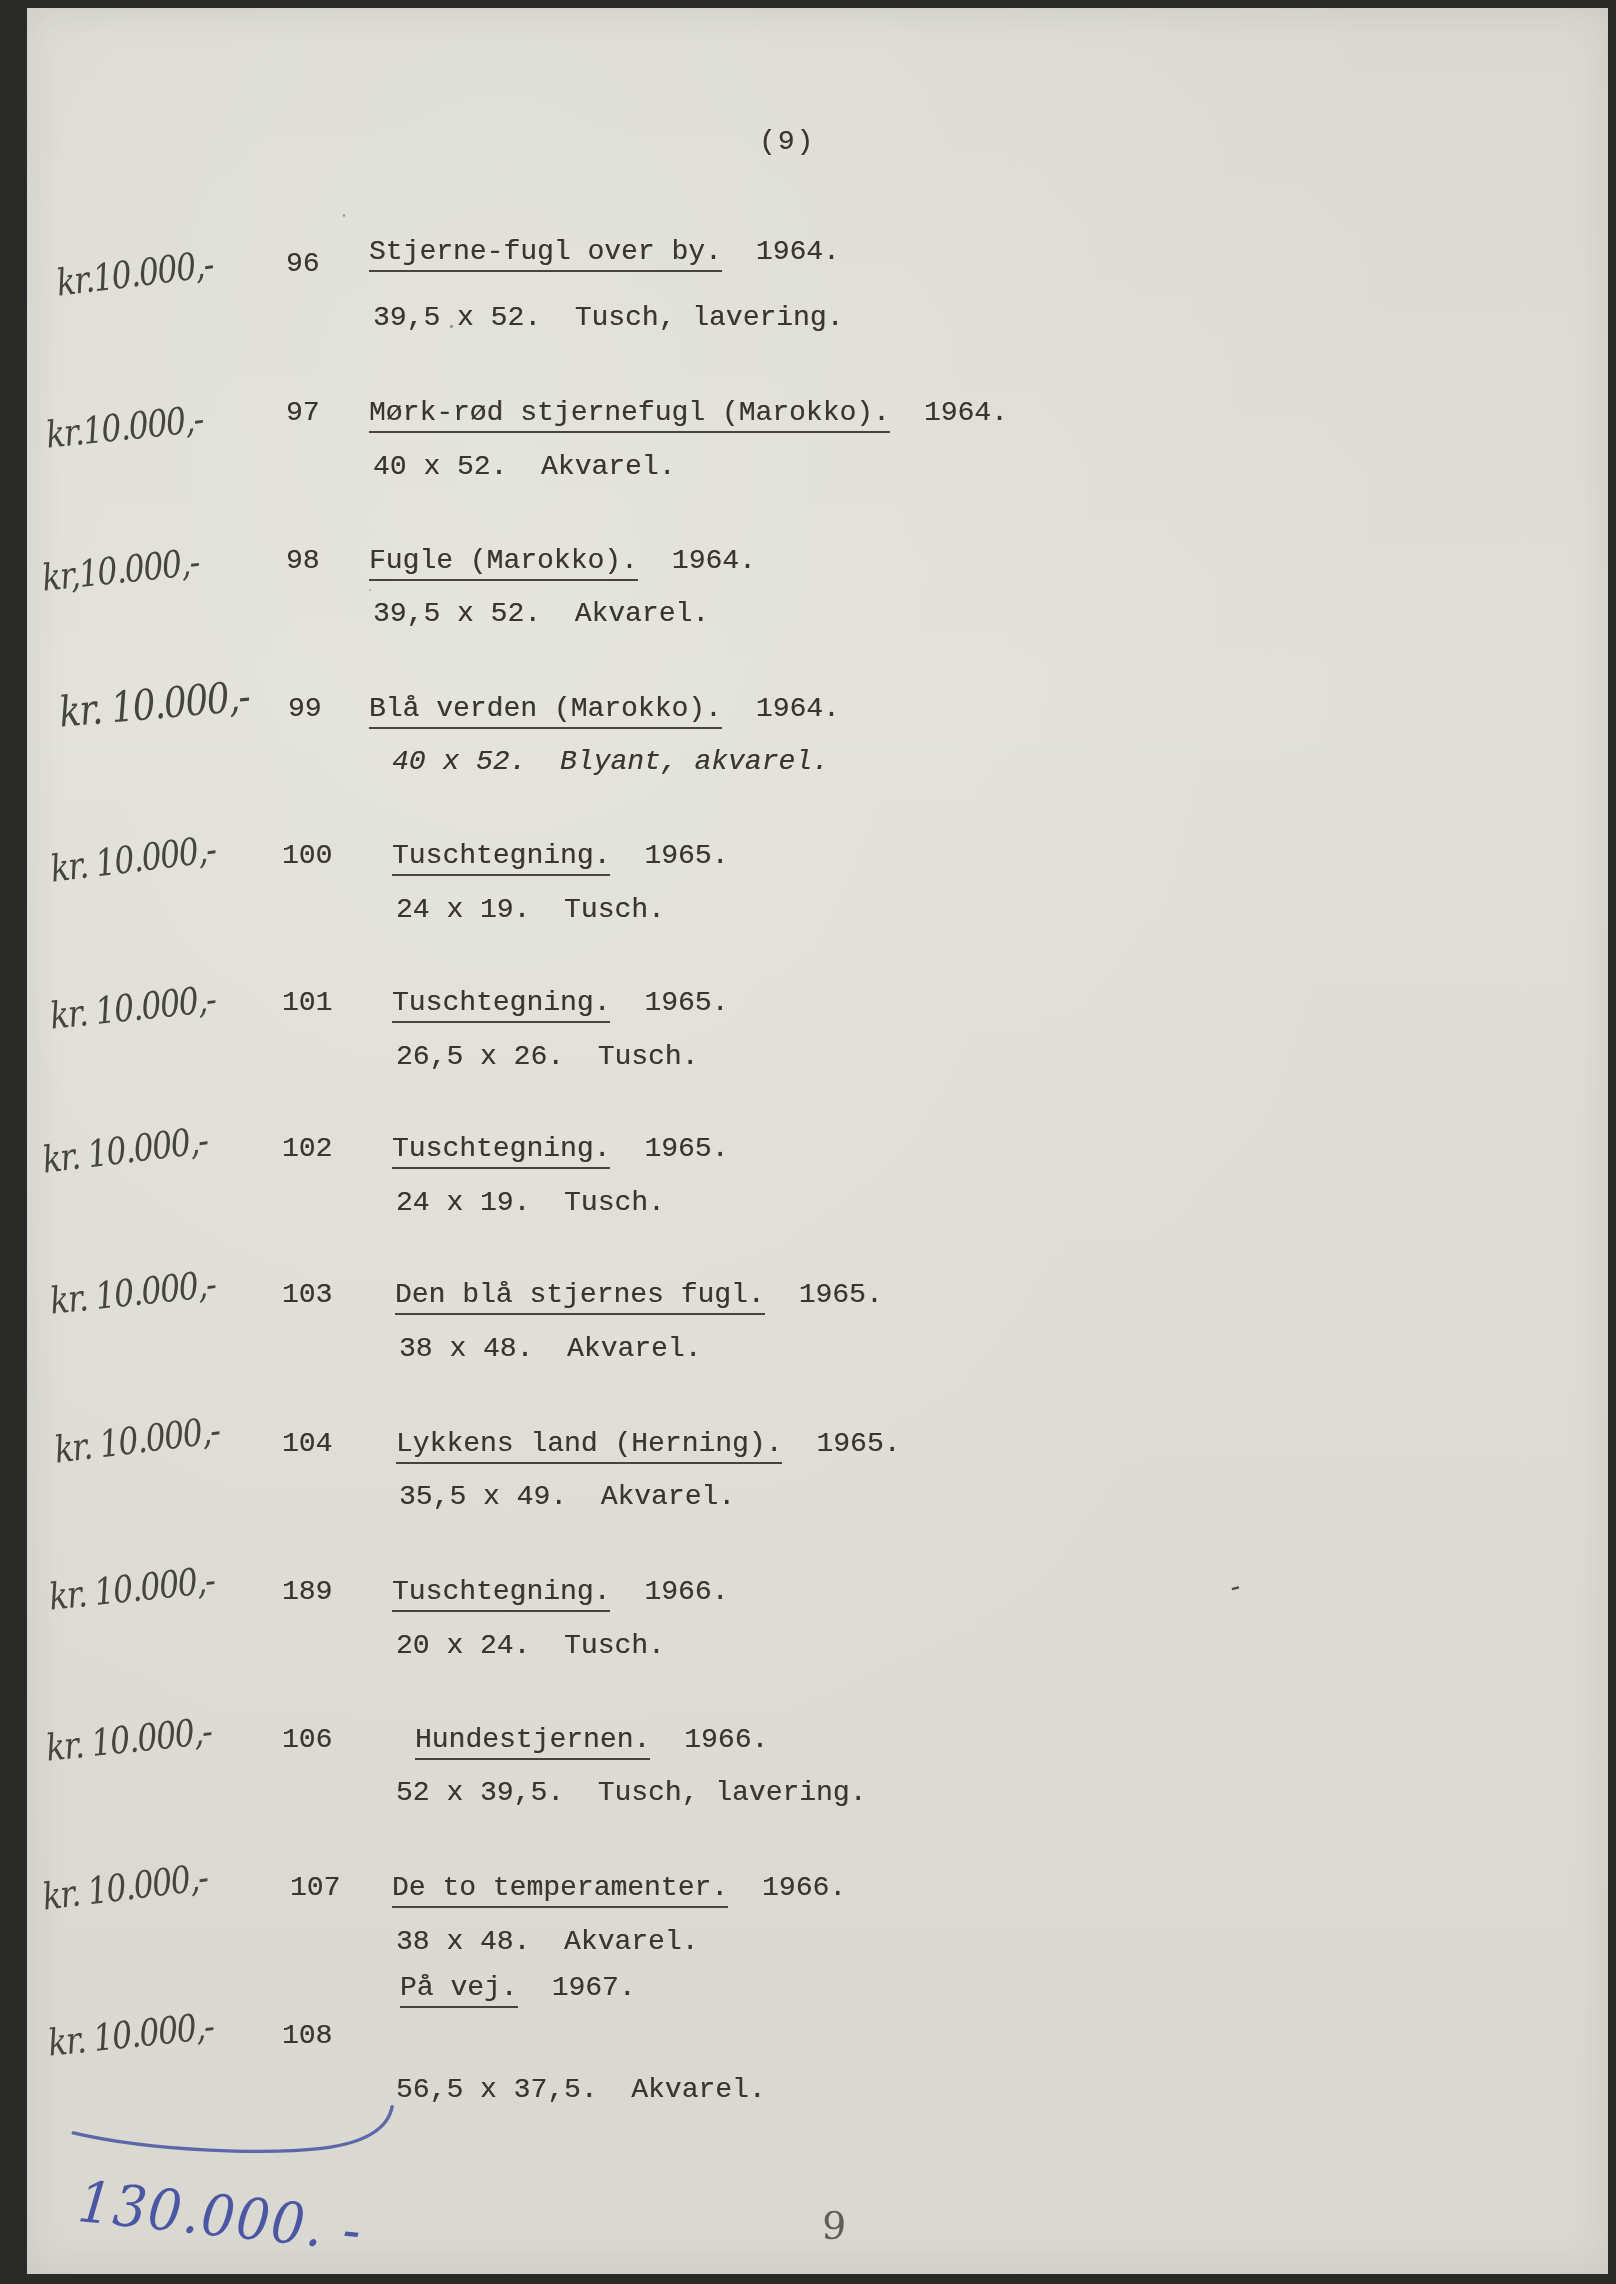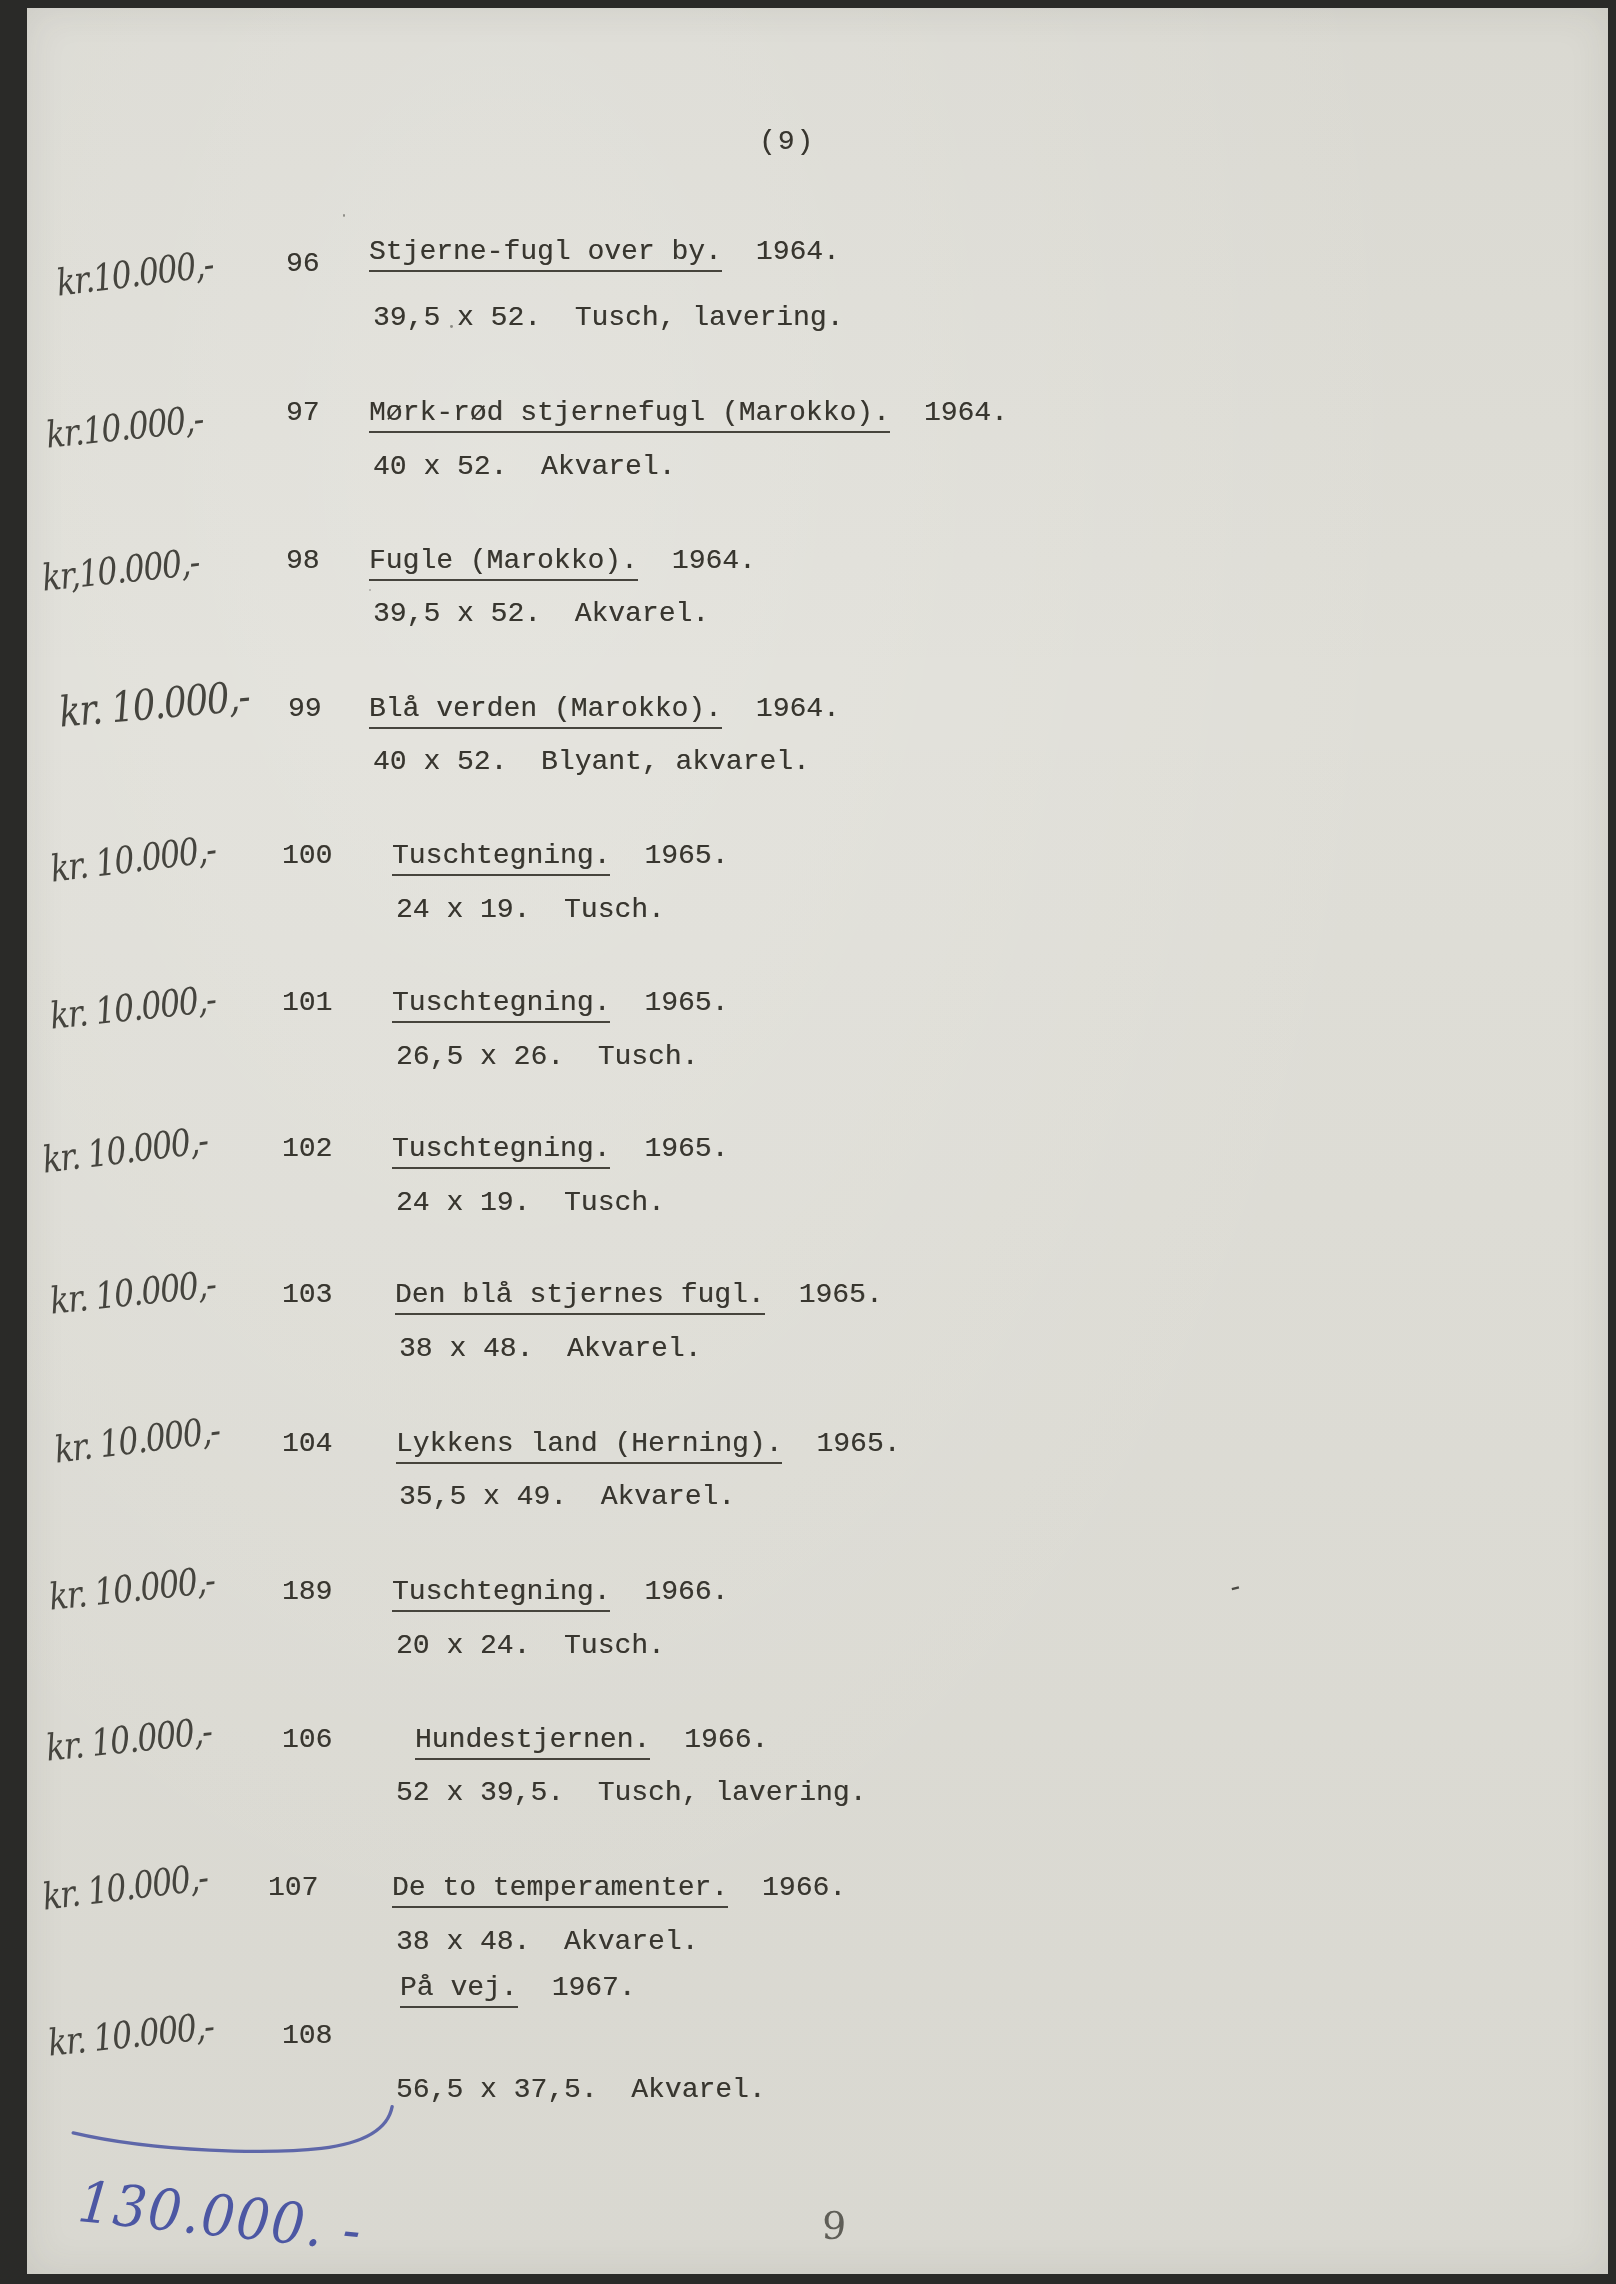--- a/index.html
+++ b/index.html
@@ -111,21 +111,21 @@
     <div class="price hand abs" style="left: 40px; top: 557px; transform: rotate(-6deg) scaleX(0.85);">kr,10.000,-</div>
     <div class="mono abs" style="left: 286px; top: 547px;">98</div>
     <div class="mono abs" style="left: 369px; top: 547px;"><span class="u">Fugle (Marokko).</span><span class="year">1964.</span></div>
     <div class="mono abs" style="left: 373px; top: 600px;">39,5 x 52.  Akvarel.</div>
   </div>
 
   <div class="entry">
     <div class="price hand abs" style="left: 57px; top: 688px; transform: rotate(-5deg) scaleX(0.85); font-size: 42px;">kr. 10.000,-</div>
     <div class="mono abs" style="left: 288px; top: 695px;">99</div>
     <div class="mono abs" style="left: 369px; top: 695px; text-align: center;"><span class="u">Blå verden (Marokko).</span><span class="year">1964.</span></div>
-    <div class="mono abs" style="left: 373px; top: 748px;">40 x 52.  Blyant, akvarel.</div>
+    <div class="mono abs" style="left: 392px; top: 748px; font-style: italic;">40 x 52.  Blyant, akvarel.</div>
   </div>
 
   <div class="entry">
     <div class="price hand abs" style="left: 48px; top: 848px; transform: rotate(-7deg) scaleX(0.85);">kr. 10.000,-</div>
     <div class="mono abs" style="left: 282px; top: 842px;">100</div>
     <div class="mono abs" style="left: 392px; top: 842px;"><span class="u">Tuschtegning.</span><span class="year">1965.</span></div>
     <div class="mono abs" style="left: 396px; top: 896px;">24 x 19.  Tusch.</div>
   </div>
 
   <div class="entry">
@@ -165,21 +165,21 @@
 
   <div class="entry">
     <div class="price hand abs" style="left: 44px; top: 1727px; transform: rotate(-6deg) scaleX(0.85);">kr. 10.000,-</div>
     <div class="mono abs" style="left: 282px; top: 1726px;">106</div>
     <div class="mono abs" style="left: 392px; top: 1726px; margin-left: 23px;"><span class="u">Hundestjernen.</span><span class="year">1966.</span></div>
     <div class="mono abs" style="left: 396px; top: 1779px;">52 x 39,5.  Tusch, lavering.</div>
   </div>
 
   <div class="entry">
     <div class="price hand abs" style="left: 40px; top: 1876px; transform: rotate(-7deg) scaleX(0.85);">kr. 10.000,-</div>
-    <div class="mono abs" style="left: 268px; top: 1874px; text-align: center;">107</div>
+    <div class="mono abs" style="left: 290px; top: 1874px; text-align: center;">107</div>
     <div class="mono abs" style="left: 392px; top: 1874px;"><span class="u">De to temperamenter.</span><span class="year">1966.</span></div>
     <div class="mono abs" style="left: 396px; top: 1928px;">38 x 48.  Akvarel.</div>
   </div>
 
   <div class="entry">
     <div class="price hand abs" style="left: 46px; top: 2022px; transform: rotate(-6deg) scaleX(0.85);">kr. 10.000,-</div>
     <div class="mono abs" style="left: 282px; top: 2022px;">108</div>
     <div class="mono abs" style="left: 392px; top: 1974px; margin-left: 8px;"><span class="u">På vej.</span><span class="year">1967.</span></div>
     <div class="mono abs" style="left: 396px; top: 2076px;">56,5 x 37,5.  Akvarel.</div>
   </div>

